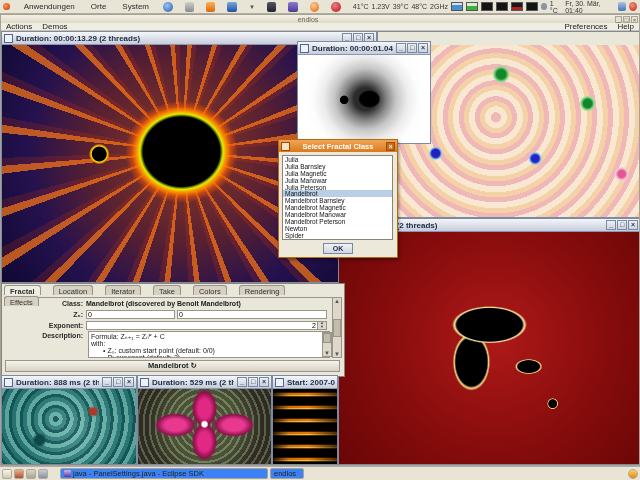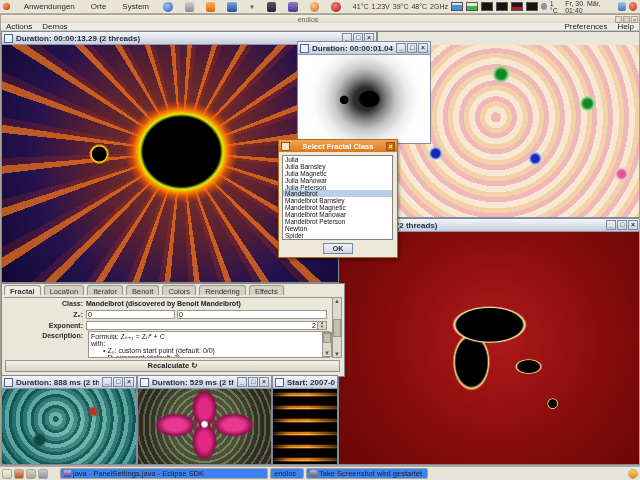--- a/index.html
+++ b/index.html
@@ -79,21 +79,21 @@
     repeating-radial-gradient(circle at 50% 48%, rgba(255,235,245,.28) 0 2px, rgba(160,30,90,.22) 2px 6px),
     radial-gradient(circle at 50% 48%, rgba(90,140,70,.5) 45%, rgba(18,45,15,.9) 75%);}
   .cv-stars{background-color:#000;background-image:
     linear-gradient(90deg, rgba(0,0,0,.85) 0, rgba(0,0,0,.2) 25%, rgba(0,0,0,.1) 55%, rgba(0,0,0,.7) 100%),
     repeating-linear-gradient(180deg, #000 0 3px, #552000 3px 4px, #ff8a00 4px 6px, #ffdc70 6px 7px, #7a3400 7px 8px, #000 8px 13px);}
 
   
   #settings{left:0;top:252px;width:342px;height:92px;border:1px solid #8a8478;background:#e9e6da;z-index:6;}
   #tabs{position:absolute;left:2px;top:1px;right:2px;height:12px;border-bottom:1px solid #9a948a;font-size:7.5px;}
   .tab{display:inline-block;padding:1px 5px 0 5px;border:1px solid #9a948a;border-bottom:none;
-    border-radius:3px 3px 0 0;background:#d6d1c2;color:#333;margin-right:1px;height:10px;box-sizing:border-box;text-align:center;}
+    border-radius:3px 3px 0 0;background:#d6d1c2;color:#333;margin-right:10px;height:10px;box-sizing:border-box;text-align:center;}
   .tab.active{background:#efece2;font-weight:bold;}
   .srow{position:absolute;left:0;width:330px;font-size:7px;color:#2a2a2a;display:flex;align-items:center;}
   .slabel{width:84px;text-align:right;font-weight:bold;padding-right:3px;box-sizing:border-box;flex:0 0 auto;}
   .sval{font-weight:bold;color:#1a1a1a;}
   .sin{height:9px;background:#fff;border:1px solid #9a948a;box-sizing:border-box;font-size:7px;padding:0 1px;
     font-family:"Liberation Sans","DejaVu Sans",sans-serif;}
   .spinner{width:9px;height:9px;border:1px solid #9a948a;border-left:none;background:#ddd8ca;box-sizing:border-box;
     display:flex;flex-direction:column;align-items:center;justify-content:center;}
   .spinner span{font-size:4px;line-height:4px;color:#444;}
   #descbox{position:absolute;left:86px;top:47px;width:242px;height:27px;background:#fff;border:1px solid #9a948a;
@@ -224,21 +224,21 @@
           </span>
         </div>
         <div class="fbody cv-mini"></div>
       </div>
 
       <div id="settings" class="abs">
         <div id="tabs">
           <span class="tab active">Fractal</span>
           <span class="tab">Location</span>
           <span class="tab">Iterator</span>
-          <span class="tab">Benoit</span>
+          <span class="tab">Take</span>
           <span class="tab">Colors</span>
           <span class="tab">Rendering</span>
           <span class="tab">Effects</span>
         </div>
 
         <div class="srow" style="top:14px;height:10px;">
           <span class="slabel">Class:</span>
           <span class="sval">Mandelbrot (discovered by Benoit Mandelbrot)</span>
         </div>
 
@@ -270,21 +270,21 @@
           <span class="vthumb" style="flex:0 0 10px;"></span>
           <span>▼</span>
         </div>
 
         <div class="vscroll" style="left:330px;top:13px;height:61px;">
           <span>▲</span>
           <span class="vthumb"></span>
           <span>▼</span>
         </div>
 
-        <div id="recalc">Recalculate ↻</div>
+        <div id="recalc">Mandelbrot ↻</div>
       </div>
 
       <div class="frame" style="left:0;top:344px;width:136px;height:90px;z-index:7;">
         <div class="ftitle">
           <span class="ficon"></span>
           <span class="ftext">Duration: 888 ms (2 threads)</span>
           <span class="fbtns">
             <span class="fbtn">_</span>
             <span class="fbtn">□</span>
             <span class="fbtn">×</span>
@@ -346,21 +346,17 @@
     <span class="tbicon" style="background:linear-gradient(#d8d4c8,#a8a494);"></span>
     <span class="tbicon" style="background:linear-gradient(#c8ccd8,#8890a4);"></span>
     <span style="width:8px;"></span>
     <span class="task" style="width:208px;">
       <span class="ti" style="background:linear-gradient(#c8b8e8,#5a3a9a);"></span>
       <span>java - PanelSettings.java - Eclipse SDK</span>
     </span>
     <span class="task" style="width:34px;">
       <span>endlos</span>
     </span>
-    <span class="task" style="width:122px;">
-      <span class="ti" style="background:linear-gradient(#b8bcc4,#5a5e66);"></span>
-      <span>Take Screenshot wird gestartet</span>
-    </span>
     <span style="margin-left:auto;"></span>
     <span class="tbicon" style="background:linear-gradient(#ffd060,#e08a10);border-radius:50%;"></span>
   </div>
 
 </div>
 
 </body></html>

